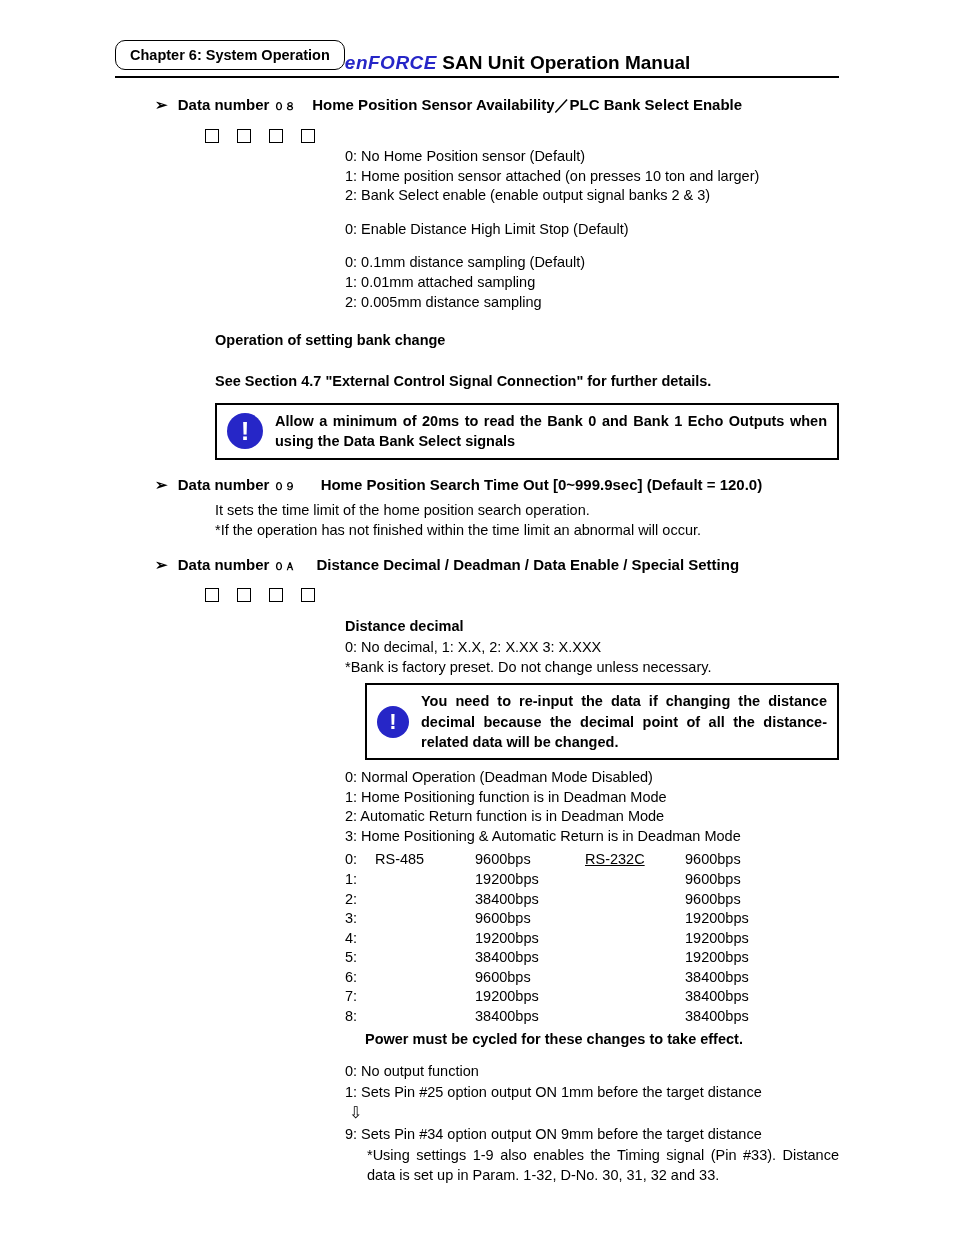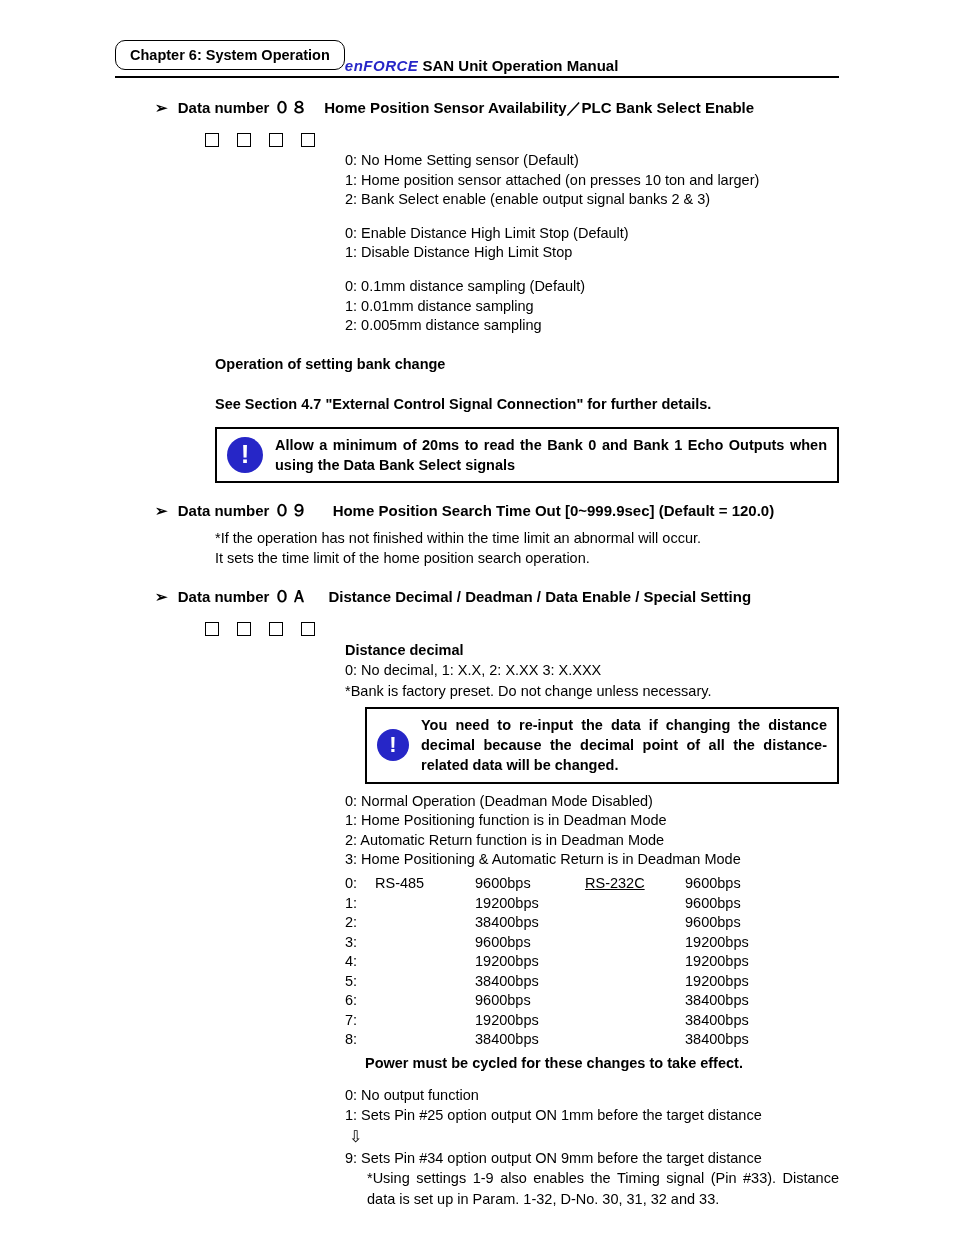--- a/index.html
+++ b/index.html
@@ -24,21 +24,21 @@
   .chapter-box {
     border: 1.5px solid #000;
     border-radius: 10px;
     padding: 6px 14px;
     font-weight: bold;
     font-size: 14.5px;
     margin-bottom: 4px;
   }
   .manual-title {
     font-weight: bold;
-    font-size: 15px;
+    font-size: 19px;
   }
   .brand {
     color: #2626c7;
     font-weight: bold;
     font-style: italic;
     font-family: "Arial Black", Arial, sans-serif;
     letter-spacing: 0.5px;
   }
   .section {
     margin-left: 40px;
@@ -47,21 +47,21 @@
   .arrow {
     font-weight: bold;
     margin-right: 6px;
   }
   .dn-title {
     font-weight: bold;
     font-size: 15px;
     margin-bottom: 6px;
   }
   .dn-num {
-    font-size: 17px;
+    font-size: 11px;
     font-family: Arial, sans-serif;
   }
   .small-boxes {
     display: inline-block;
     margin-left: 50px;
     margin-top: 6px;
     margin-bottom: 4px;
   }
   .small-boxes span {
     display: inline-block;
@@ -177,31 +177,30 @@
       <span class="arrow">➢</span>
       <span>Data number</span>
       <span class="dn-num">０８</span>&nbsp;&nbsp;&nbsp;
       <span>Home Position Sensor Availability／PLC Bank Select Enable</span>
     </div>
     <div class="small-boxes">
       <span></span><span></span><span></span><span></span>
     </div>
 
     <div class="branch-block">
-      <div>0: No Home Setting sensor (Default)</div>
+      <div>0: No Home Position sensor (Default)</div>
       <div>1: Home position sensor attached (on presses 10 ton and larger)</div>
       <div>2: Bank Select enable (enable output signal banks 2 &amp; 3)</div>
     </div>
     <div class="branch-block sm-gap">
       <div>0: Enable Distance High Limit Stop (Default)</div>
-      <div>1: Disable Distance High Limit Stop</div>
     </div>
     <div class="branch-block sm-gap">
       <div>0: 0.1mm distance sampling (Default)</div>
-      <div>1: 0.01mm distance sampling</div>
+      <div>1: 0.01mm attached sampling</div>
       <div>2: 0.005mm distance sampling</div>
     </div>
 
     <div class="op-block">
       <b>Operation of setting bank change</b><br>
       <br>
       <b>See Section 4.7 "External Control Signal Connection" for further details.</b>
     </div>
 
     <div class="note-box">
@@ -211,37 +210,37 @@
   </div>
 
   <div class="section">
     <div class="dn-title">
       <span class="arrow">➢</span>
       <span>Data number</span>
       <span class="dn-num">０９</span>&nbsp;&nbsp;&nbsp;&nbsp;&nbsp;
       <span>Home Position Search Time Out    [0~999.9sec]      (Default = 120.0)</span>
     </div>
     <div class="sub-text">
+      <div>It sets the time limit of the home position search operation.</div>
       <div>*If the operation has not finished within the time limit an abnormal will occur.</div>
-      <div>It sets the time limit of the home position search operation.</div>
     </div>
   </div>
 
   <div class="section">
     <div class="dn-title">
       <span class="arrow">➢</span>
       <span>Data number</span>
       <span class="dn-num">０Ａ</span>&nbsp;&nbsp;&nbsp;&nbsp;
       <span>Distance Decimal / Deadman / Data Enable / Special Setting</span>
     </div>
     <div class="small-boxes">
       <span></span><span></span><span></span><span></span>
     </div>
 
-    <div class="decimal-block" style="">
+    <div class="decimal-block" style="margin-top:10px;">
       <b>Distance decimal</b><br>
       <span>0: No decimal,    1: X.X,    2: X.XX    3: X.XXX</span><br>
       <span>*Bank is factory preset. Do not change unless necessary.</span>
     </div>
 
     <div class="note-box inner">
       <div class="note-icon">!</div>
       <div class="note-text">You need to re-input the data if changing the distance decimal because the decimal point of all the distance-related data will be changed.</div>
     </div>
 

